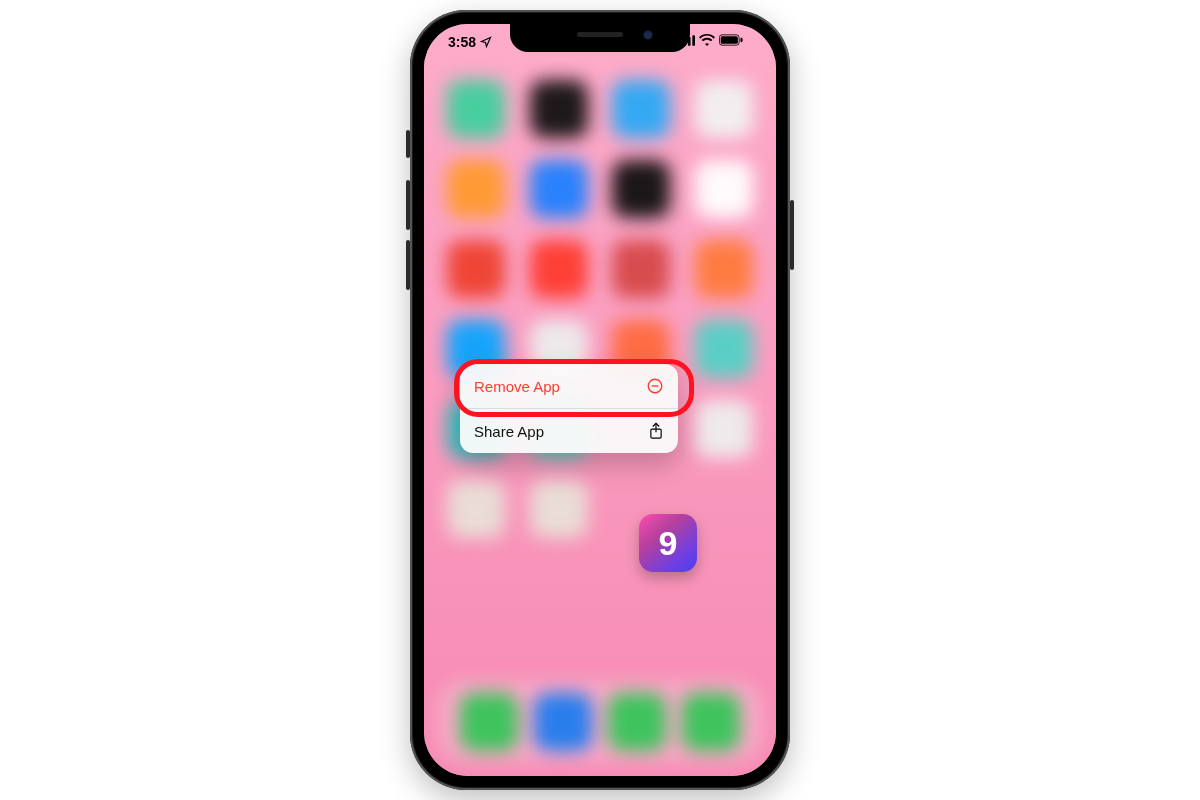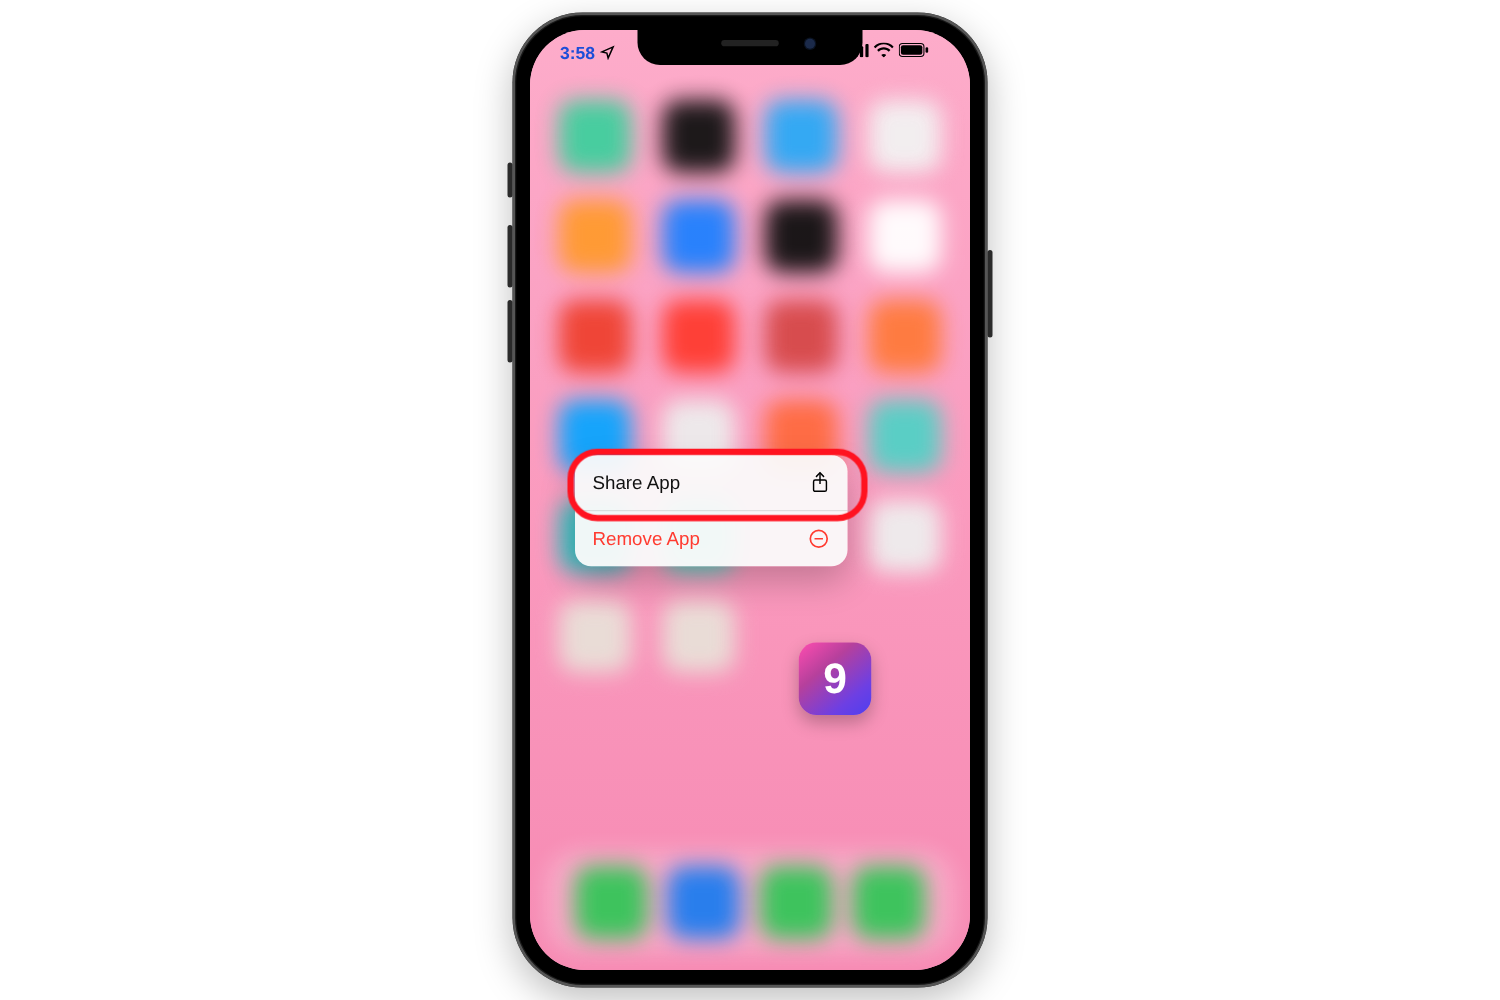--- a/index.html
+++ b/index.html
@@ -8,21 +8,21 @@
   .phone::before{content:"";position:absolute;inset:3px;border-radius:53px;background:#000;}
   .side-btn{position:absolute;background:#2a2a2a;border-radius:3px;}
   .sb1{left:-4px;top:120px;width:4px;height:28px;}
   .sb2{left:-4px;top:170px;width:4px;height:50px;}
   .sb3{left:-4px;top:230px;width:4px;height:50px;}
   .sb4{right:-4px;top:190px;width:4px;height:70px;}
   .screen{position:absolute;inset:14px;border-radius:44px;overflow:hidden;background:#f6a7c4;}
   .notch{position:absolute;top:0;left:50%;transform:translateX(-50%);width:180px;height:28px;background:#000;border-radius:0 0 18px 18px;z-index:50;}
   .notch .spk{position:absolute;top:8px;left:50%;transform:translateX(-50%);width:46px;height:5px;border-radius:3px;background:#222;}
   .notch .cam{position:absolute;top:7px;right:38px;width:8px;height:8px;border-radius:50%;background:#1b2a4a;box-shadow:0 0 0 1px #0a1220;}
-  .statusbar{position:absolute;top:0;left:0;right:13px;height:34px;z-index:40;color:#1d4ed8;font-weight:600;}
+  .statusbar{position:absolute;top:0;left:0;right:13px;height:34px;z-index:40;color:#000000;font-weight:600;}
   .sb-left{position:absolute;left:24px;top:10px;font-size:14px;display:flex;align-items:center;gap:4px;}
   .sb-right{position:absolute;right:20px;top:10px;display:flex;align-items:center;gap:4px;}
   .wallpaper{position:absolute;inset:0;background:linear-gradient(180deg,#f7aec9 0%,#f39bbc 55%,#ef8cb2 100%);filter:saturate(110%);}
   .blur-layer{position:absolute;inset:0;filter:blur(9px);opacity:.95;}
   .grid{position:absolute;top:56px;left:20px;right:20px;display:grid;grid-template-columns:repeat(4,1fr);gap:22px 18px;}
   .ico{width:58px;height:58px;border-radius:14px;margin:0 auto;}
   .dock{position:absolute;left:12px;right:12px;bottom:12px;height:84px;border-radius:28px;background:rgba(255,255,255,.25);display:flex;align-items:center;justify-content:space-around;padding:0 16px;}
   .dico{width:58px;height:58px;border-radius:14px;}
   
   .c1{background:#3fcf9d}.c2{background:#111}.c3{background:#2aa9f6}.c4{background:#f2f2f2}
@@ -120,33 +120,33 @@
             </svg>
           <svg width="24" height="12" viewBox="0 0 28 13">
               <rect x="0.5" y="0.5" width="23" height="12" rx="3" fill="none" stroke="#000" stroke-width="1"></rect>
               <rect x="2" y="2" width="20" height="9" rx="2" fill="#000"></rect>
               <rect x="25" y="4" width="2.5" height="5" rx="1.2" fill="#000"></rect>
             </svg>
         </div>
       </div>
 
       <div class="ctx">
+        <div class="item danger">
+          <span>Remove App</span>
+          <svg width="18" height="18" viewBox="0 0 24 24" fill="none" stroke="#ff3b30" stroke-width="1.8">
+              <circle cx="12" cy="12" r="9"></circle>
+              <line x1="7.5" y1="12" x2="16.5" y2="12"></line>
+            </svg>
+        </div>
         <div class="item">
           <span>Share App</span>
           <svg width="16" height="18" viewBox="0 0 24 28" fill="none" stroke="#000" stroke-width="1.8">
               <path d="M12 2v14"></path>
               <path d="M7 7l5-5 5 5"></path>
               <rect x="4" y="11" width="16" height="14" rx="2"></rect>
-            </svg>
-        </div>
-        <div class="item danger">
-          <span>Remove App</span>
-          <svg width="18" height="18" viewBox="0 0 24 24" fill="none" stroke="#ff3b30" stroke-width="1.8">
-              <circle cx="12" cy="12" r="9"></circle>
-              <line x1="7.5" y1="12" x2="16.5" y2="12"></line>
             </svg>
         </div>
       </div>
 
       <div class="highlight"></div>
 
       <div class="focused-app">
         <span>9</span>
       </div>
 

